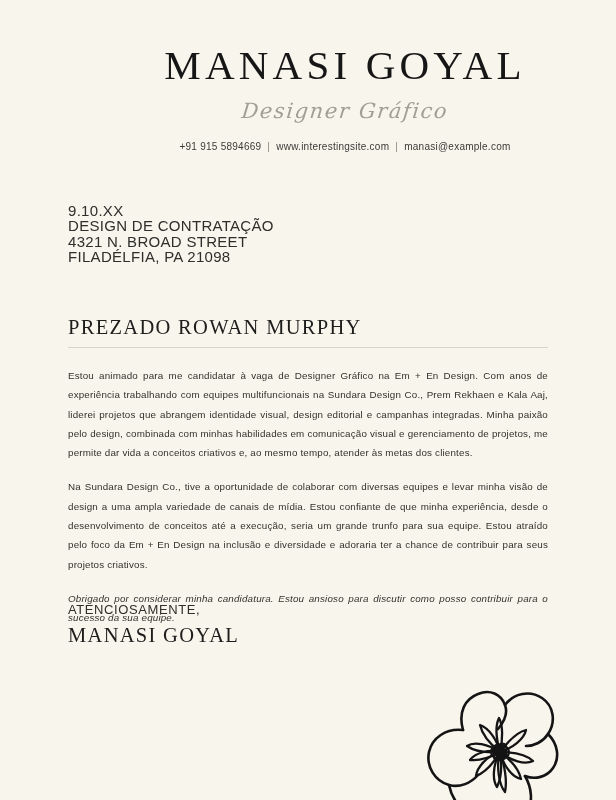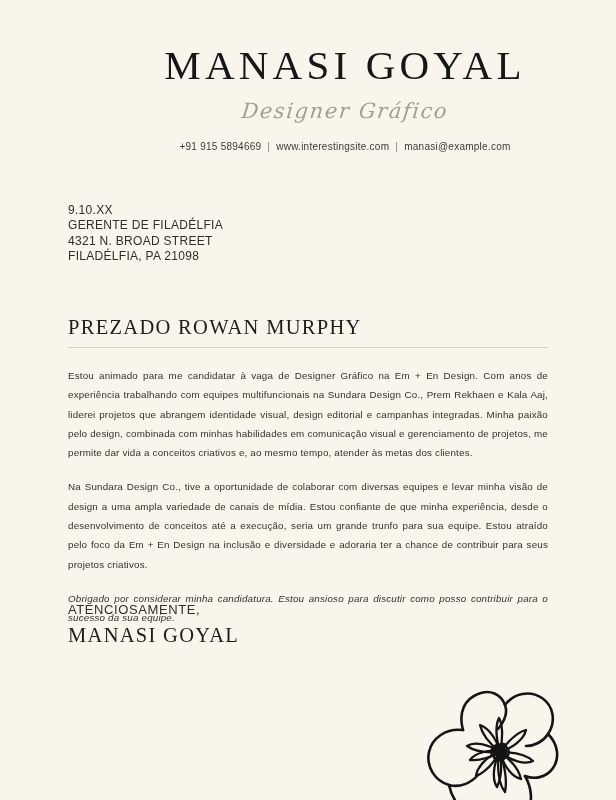--- a/index.html
+++ b/index.html
@@ -59,21 +59,21 @@
   .contact-sep {
     color: #8d8a80;
     padding: 0 3px;
   }
 
   
   .address-block {
     position: absolute;
     left: 68px;
     top: 203px;
-    font-size: 12px;
+    font-size: 15px;
     color: #2e2e2a;
     line-height: 15.4px;
     letter-spacing: 0.3px;
   }
   .address-block div {
     white-space: nowrap;
   }
 
   
   .salutation {
@@ -160,21 +160,21 @@
       <span>+91 915 5894669</span>
       <span class="contact-sep">|</span>
       <span>www.interestingsite.com</span>
       <span class="contact-sep">|</span>
       <span>manasi@example.com</span>
     </div>
   </div>
 
   <div class="address-block">
     <div>9.10.XX</div>
-    <div>GERENTE DE FILADÉLFIA</div>
+    <div>DESIGN DE CONTRATAÇÃO</div>
     <div>4321 N. BROAD STREET</div>
     <div>FILADÉLFIA,  PA 21098</div>
   </div>
 
   <div class="salutation">PREZADO ROWAN MURPHY</div>
   <div class="rule"></div>
 
   <div class="body-copy">
     <p>Estou animado para me candidatar à vaga de Designer Gráfico na Em + En Design. Com anos de experiência trabalhando com equipes multifuncionais na Sundara Design Co., Prem Rekhaen e Kala Aaj, liderei projetos que abrangem identidade visual, design editorial e campanhas integradas. Minha paixão pelo design, combinada com minhas habilidades em comunicação visual e gerenciamento de projetos, me permite dar vida a conceitos criativos e, ao mesmo tempo, atender às metas dos clientes.</p>
     <p>Na Sundara Design Co., tive a oportunidade de colaborar com diversas equipes e levar minha visão de design a uma ampla variedade de canais de mídia. Estou confiante de que minha experiência, desde o desenvolvimento de conceitos até a execução, seria um grande trunfo para sua equipe. Estou atraído pelo foco da Em + En Design na inclusão e diversidade e adoraria ter a chance de contribuir para seus projetos criativos.</p>

